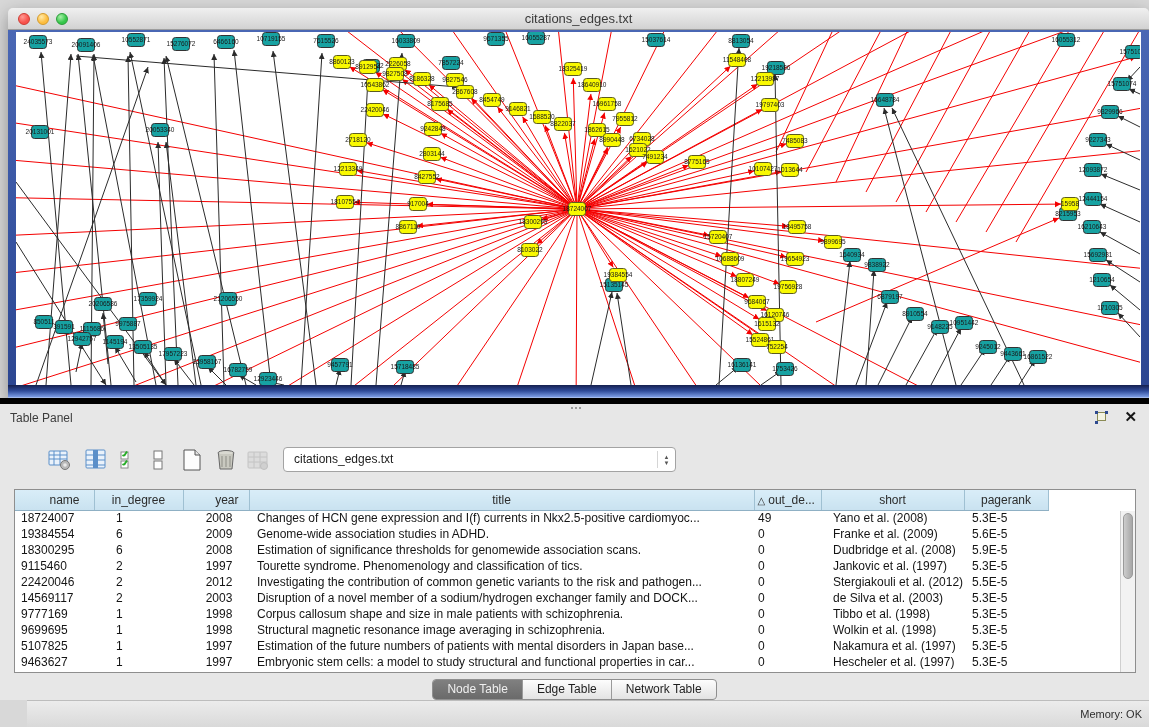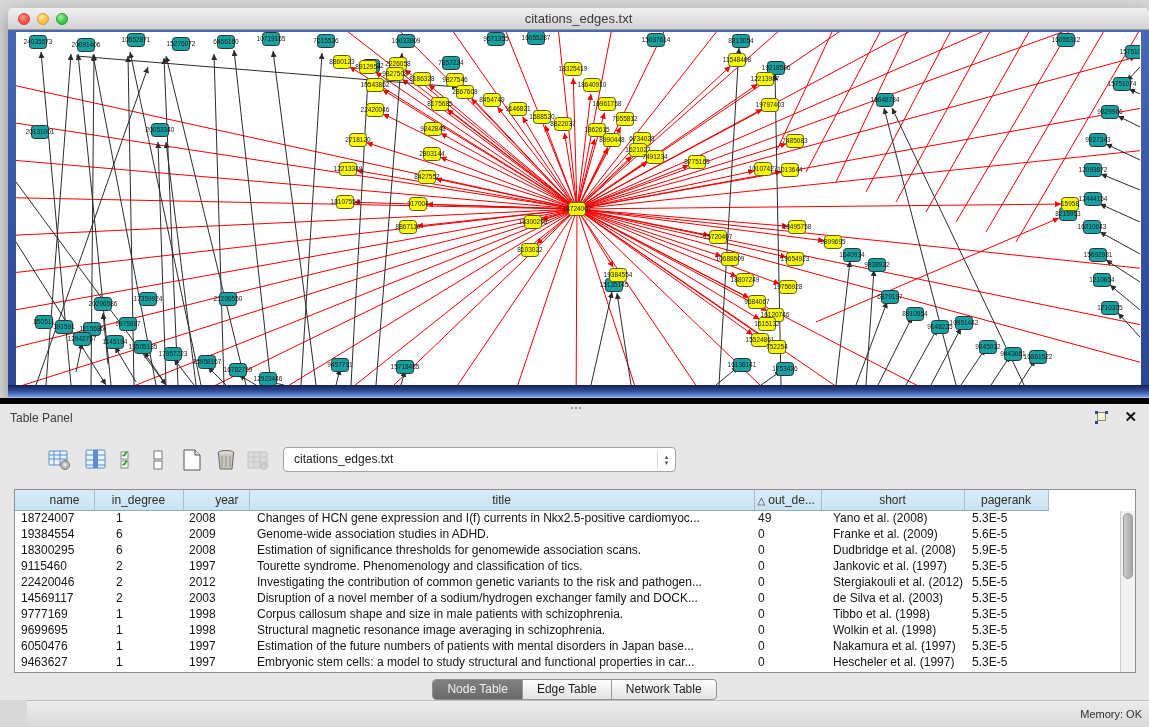--- a/index.html
+++ b/index.html
@@ -56,21 +56,21 @@
   thead th:nth-child(1){ width:79px; text-align:right; padding-right:14px;padding-left:17px; }
   thead th:nth-child(2){ width:89px; }
   thead th:nth-child(3){ width:66px; text-align:right; padding-right:10px;margin-left:12px; }
   thead th:nth-child(4){ width:505px; }
   thead th:nth-child(5){ width:67px; text-align:left; padding-left:3px; }
   thead th:nth-child(6){ width:143px; }
   thead th:nth-child(7){ width:84px; }
   tbody td { height:16px; font-size:12px; color:#141414; white-space:nowrap; overflow:hidden; }
   tbody td:nth-child(1){ padding-left:6px; }
   tbody td:nth-child(2){ padding-left:22px; }
-  tbody td:nth-child(3){ padding-left:6px; }
+  tbody td:nth-child(3){ padding-left:6px;text-align:center; }
   tbody td:nth-child(4){ padding-left:8px; }
   tbody td:nth-child(5){ padding-left:4px; }
   tbody td:nth-child(6){ padding-left:12px; }
   tbody td:nth-child(7){ padding-left:8px; }
   .sort-glyph { font-size:10px; margin-right:3px; color:#333; }
   .vscroll { position:absolute; right:0; top:21px; bottom:0; width:15px; background:#f2f2f2; border-left:1px solid #cfcfcf; }
   .vthumb { position:absolute; left:2px; right:2px; top:2px; height:66px; border-radius:6px;
     background:linear-gradient(90deg,#cdcdcd,#a7a7a7); border:1px solid #9a9a9a; }
 
   .tabs { position:absolute; left:0; top:275px; width:100%; display:flex; justify-content:center; }
@@ -668,21 +668,21 @@
             <tr>
               <td>9699695</td>
               <td>1</td>
               <td>1998</td>
               <td>Structural magnetic resonance image averaging in schizophrenia.</td>
               <td>0</td>
               <td>Wolkin et al. (1998)</td>
               <td>5.3E-5</td>
             </tr>
             <tr>
-              <td>6050476</td>
+              <td>5107825</td>
               <td>1</td>
               <td>1997</td>
               <td>Estimation of the future numbers of patients with mental disorders in Japan base...</td>
               <td>0</td>
               <td>Nakamura et al. (1997)</td>
               <td>5.3E-5</td>
             </tr>
             <tr>
               <td>9463627</td>
               <td>1</td>

